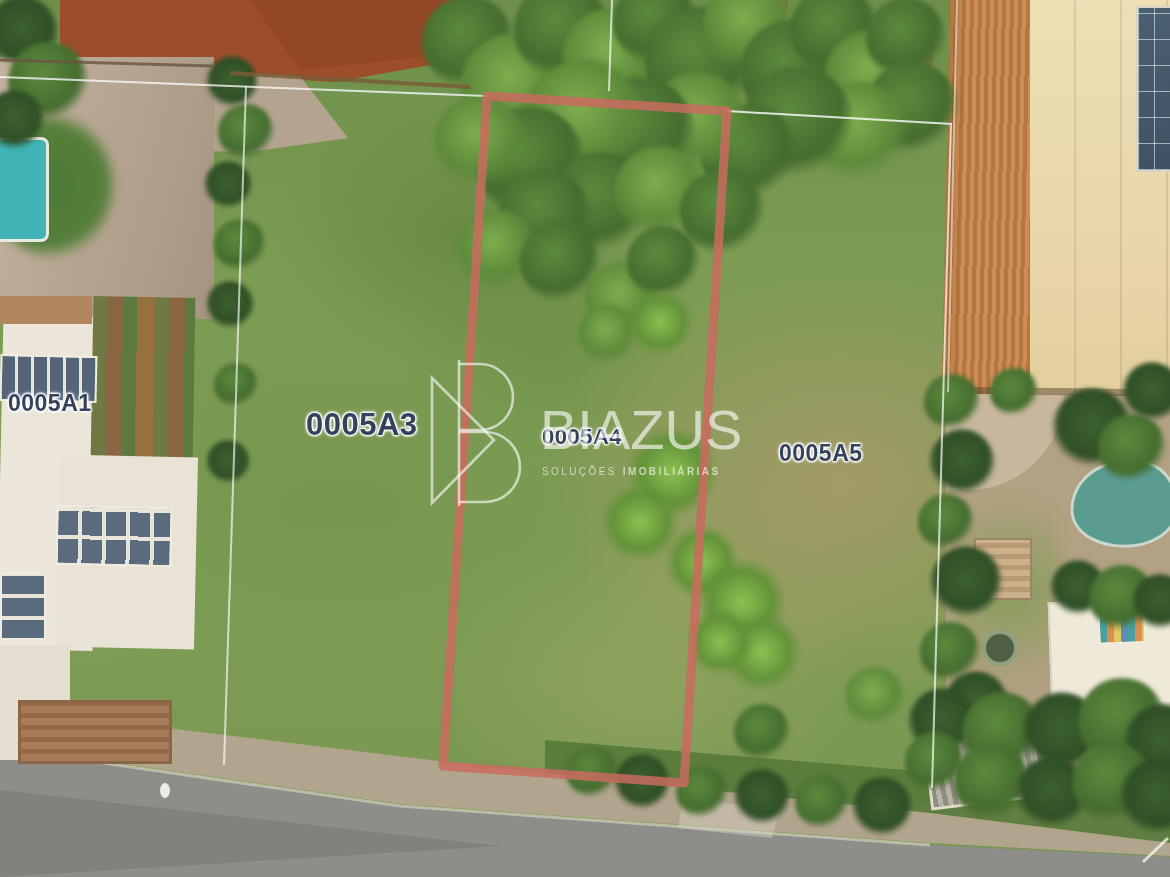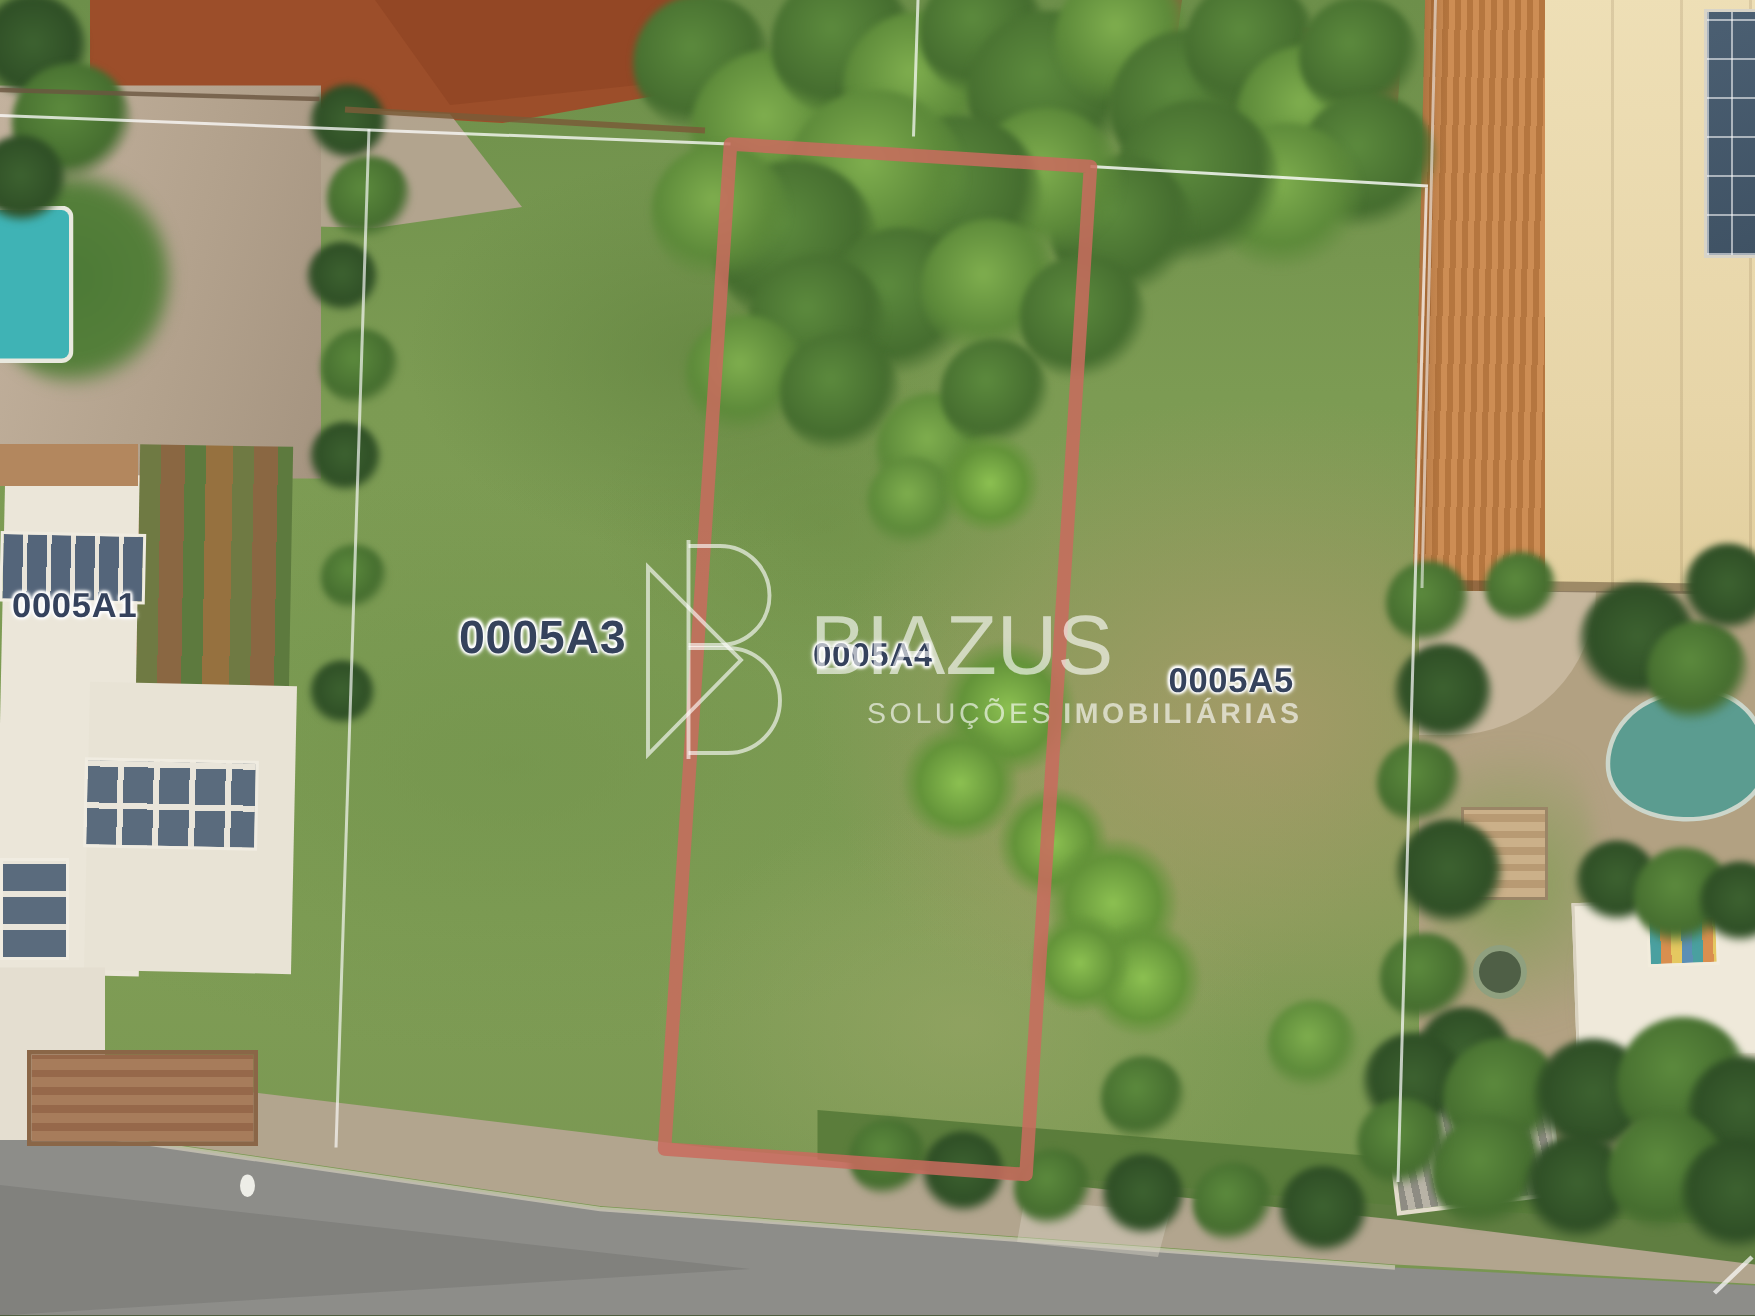--- a/index.html
+++ b/index.html
@@ -73,21 +73,21 @@
     background:repeating-linear-gradient(90deg,#4aa0a0 0 7px,#d98f4f 7px 14px,#e5c860 14px 21px,#5b8fb5 21px 28px);}
   #shedGray{left:926px;top:722px;width:106px;height:76px;border:3px solid #e3dccb;transform:rotate(-7deg);
     background:repeating-linear-gradient(85deg,#8e8c83 0 5px,#b8b3a6 5px 10px);}
   #bird{left:160px;top:783px;width:10px;height:15px;border-radius:50%;background:rgba(242,242,236,.95);filter:blur(.5px);}
   
   .plabel{position:absolute;font-weight:bold;color:#35425c;letter-spacing:.5px;white-space:nowrap;
     text-shadow:0 0 2px #fff,0 0 4px rgba(255,255,255,.95),1px 1px 2px #fff,-1px -1px 2px #fff,1px -1px 2px #fff,-1px 1px 2px #fff;}
   
   #watermark{left:428px;top:358px;width:340px;height:150px;color:rgba(255,255,255,.62);text-decoration:underline;}
   #wmBrand{position:absolute;left:112px;top:44px;font-size:56px;line-height:1;font-weight:400;letter-spacing:0px;}
-  #wmTag{position:absolute;left:114px;top:108px;font-size:19px;letter-spacing:2.4px;white-space:nowrap;margin-left:36px;}
+  #wmTag{position:absolute;left:114px;top:108px;font-size:10px;letter-spacing:2.4px;white-space:nowrap;}
   #wmTag .bold{font-weight:bold;}
   #wmTag .light{font-weight:normal;}
   svg{display:block;}
 </style>
 </head>
 <body>
 
 <div id="scene">
 
   <div id="ground" class="abs"></div>

